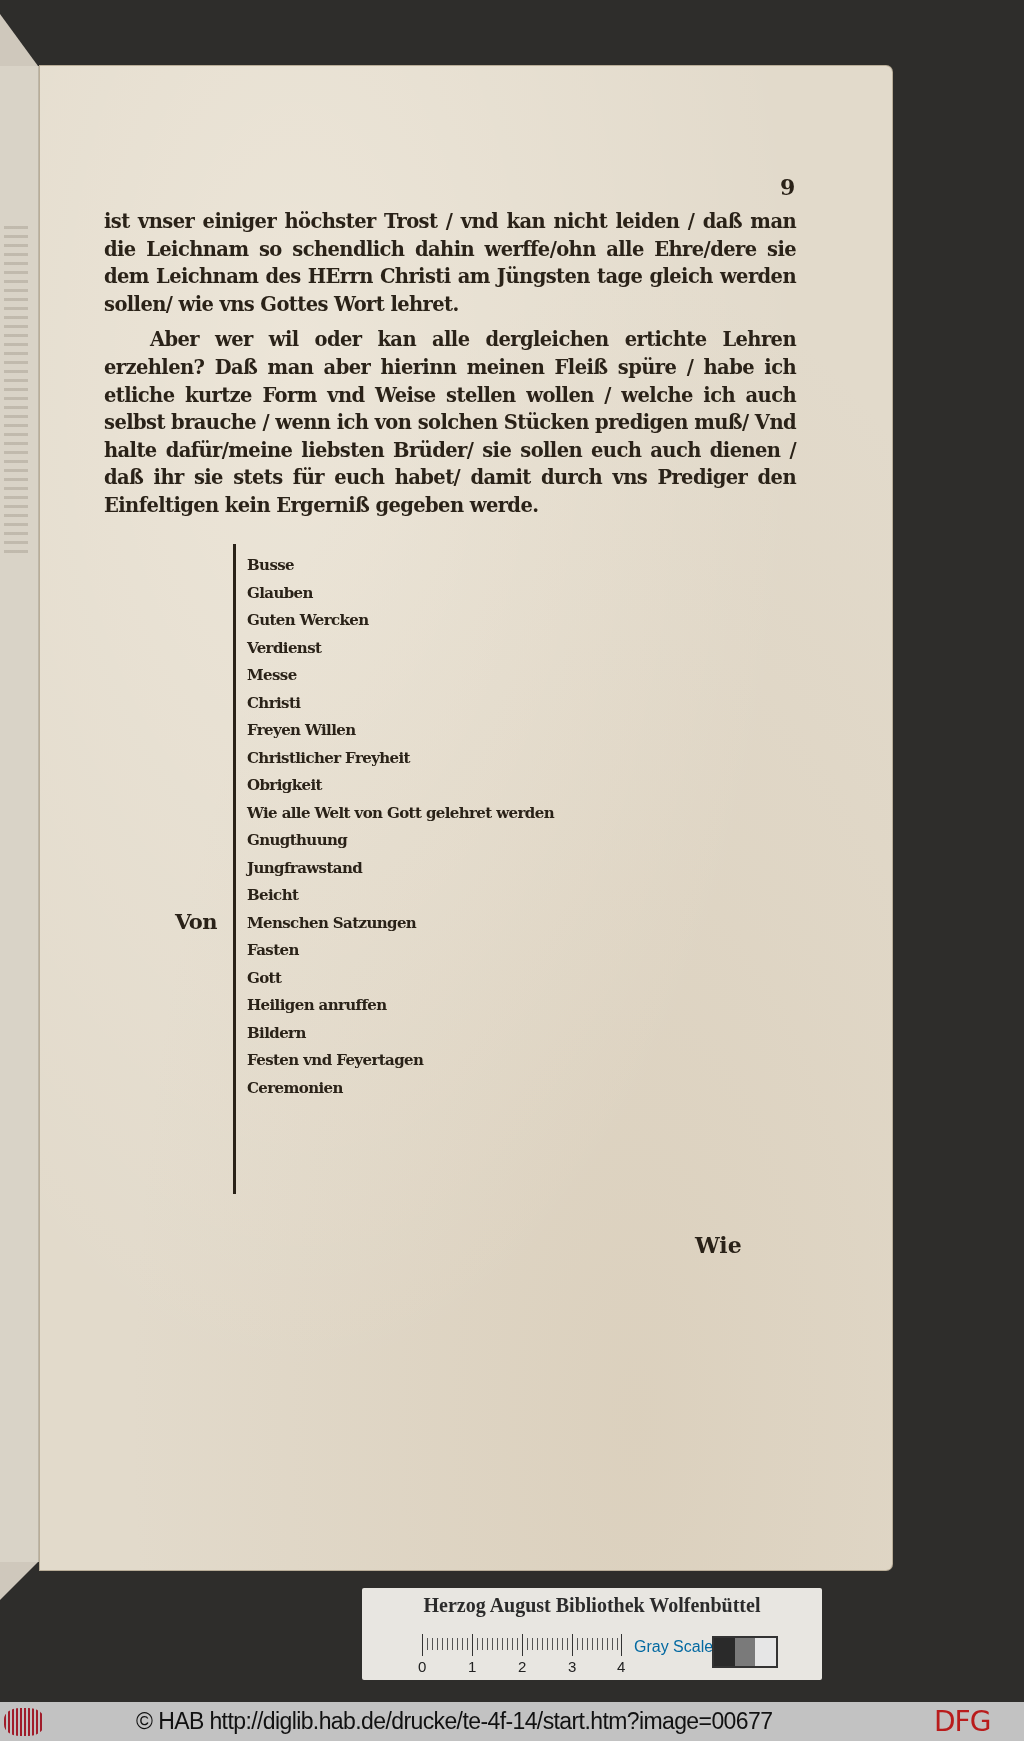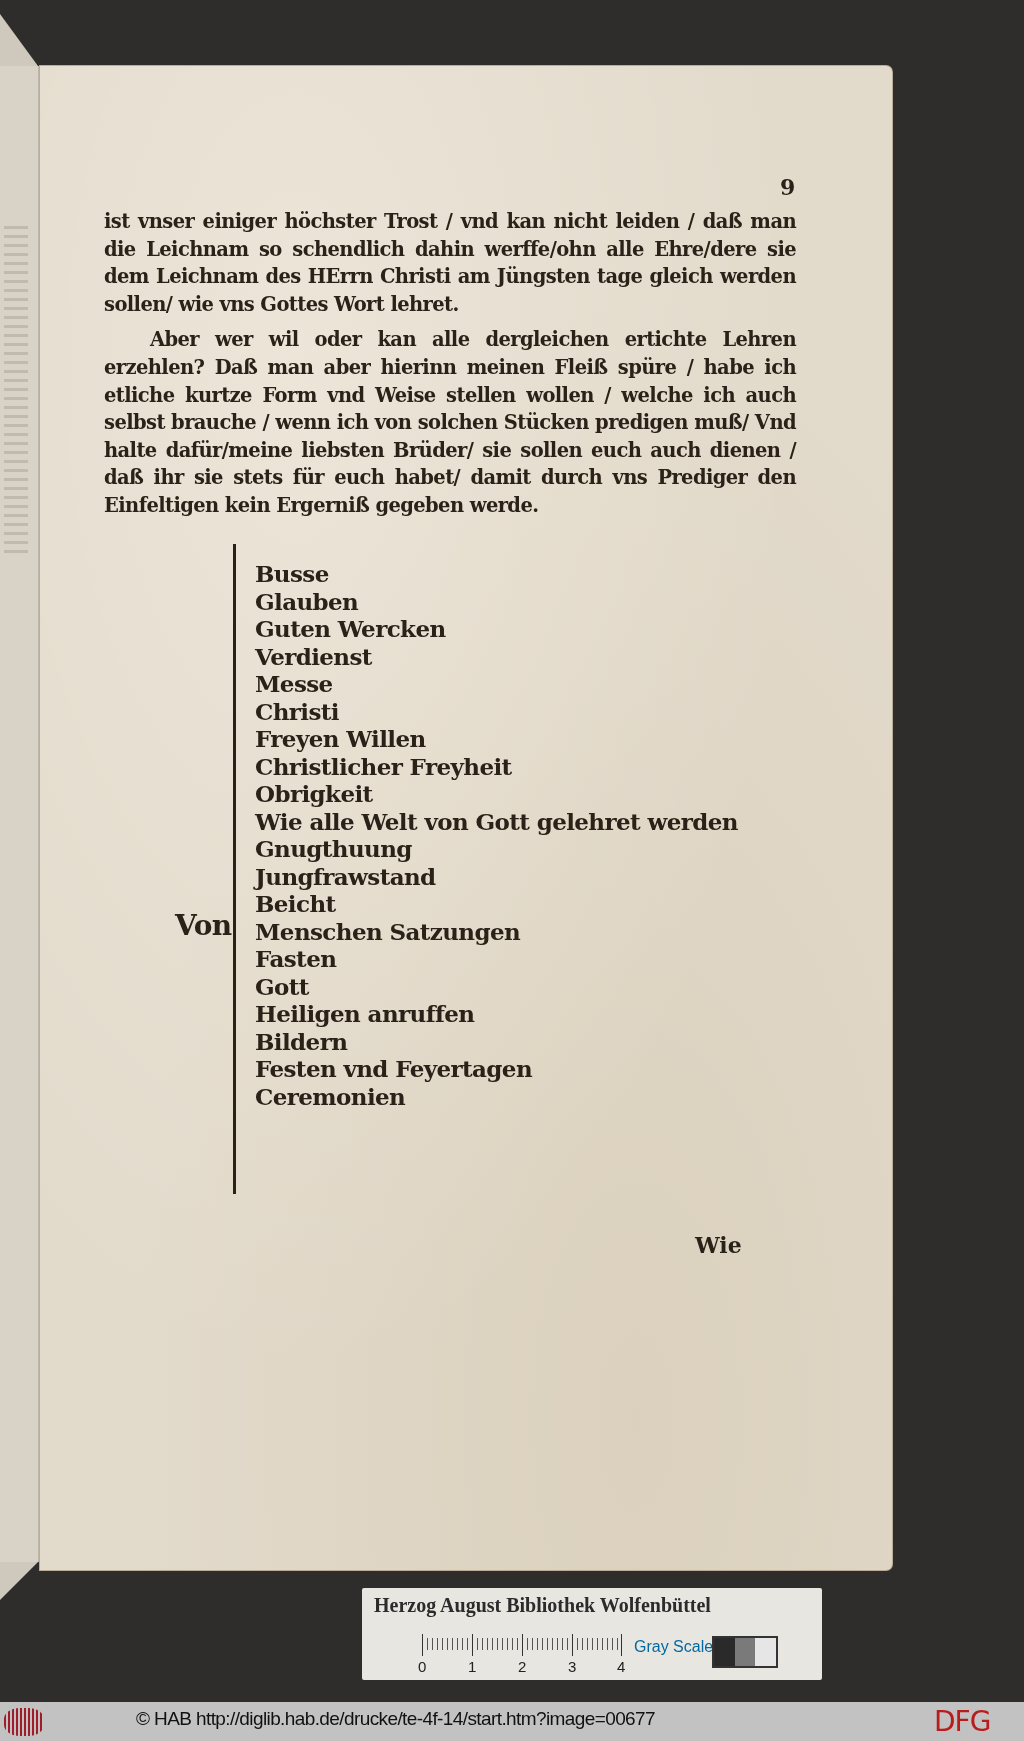--- a/index.html
+++ b/index.html
@@ -45,41 +45,41 @@
       letter-spacing:-0.6px;
     }
     .body-text p { margin:8px; text-align:justify; }
     .body-text p.indent { text-indent:46px; }
     .list-block {
       position:absolute; left:135px; top:478px;
       color:#2a2218; font-weight:bold;
     }
     .von-label {
       position:absolute; left:0px; top:365px;
-      font-size:28px; letter-spacing:-0.5px;
+      font-size:21px; letter-spacing:-0.5px;
     }
     .brace {
       position:absolute; left:58px; top:0px; width:3px; height:650px;
       background:#2a2218;
     }
     .list-items {
-      position:absolute; left:64px; top:0; margin:16px; padding:0; list-style:none;
-      font-size:23px; line-height:27.5px; letter-spacing:-0.6px; white-space:nowrap;
+      position:absolute; left:64px; top:0; margin:8px; padding:0; list-style:none;
+      font-size:15px; line-height:27.5px; letter-spacing:-0.6px; white-space:nowrap;
     }
     .catchword {
       position:absolute; left:655px; top:1166px;
       font-size:22px; font-weight:bold; color:#2a2218;
     }
     .label-card {
       position:absolute; left:362px; top:1588px; width:460px; height:92px;
       background:#e8e6e1; border-radius:2px;
     }
     .label-title {
-      position:absolute; left:0; top:6px; width:100%; 
-      font-family:"Liberation Serif", serif; font-weight:bold; font-size:20px; color:#2b2b2b;padding-left:12px;
+      position:absolute; left:0; top:6px; width:100%; text-align:center;
+      font-family:"Liberation Serif", serif; font-weight:bold; font-size:20px; color:#2b2b2b;
     }
     .ruler {
       position:absolute; left:60px; top:46px; width:200px; height:24px;
       background:
         repeating-linear-gradient(90deg, #555 0 1px, transparent 1px 5px);
       background-size:100% 12px; background-repeat:no-repeat; background-position:0 4px;
     }
     .ruler-major {
       position:absolute; top:46px; width:1px; height:22px; background:#333;
     }
@@ -100,21 +100,21 @@
       background:#c2c2c2;
       font-family:"Liberation Sans", sans-serif;
     }
     .footer-logo {
       position:absolute; left:4px; top:6px; width:40px; height:28px;
       background:repeating-linear-gradient(90deg, #a01c2a 0 2px, transparent 2px 4px);
       border-radius:40%;
     }
     .footer-text {
       position:absolute; left:136px; top:6px;
-      font-size:19px; color:#111; letter-spacing:-0.6px;
+      font-size:23px; color:#111; letter-spacing:-0.6px;
     }
     .dfg-logo {
       position:absolute; left:934px; top:3px;
       font-family:"DejaVu Sans", sans-serif; font-weight:normal;
       font-size:28px; color:#b91c1c; letter-spacing:-1px;
     }
   </style>
 </head>
 <body>
 

